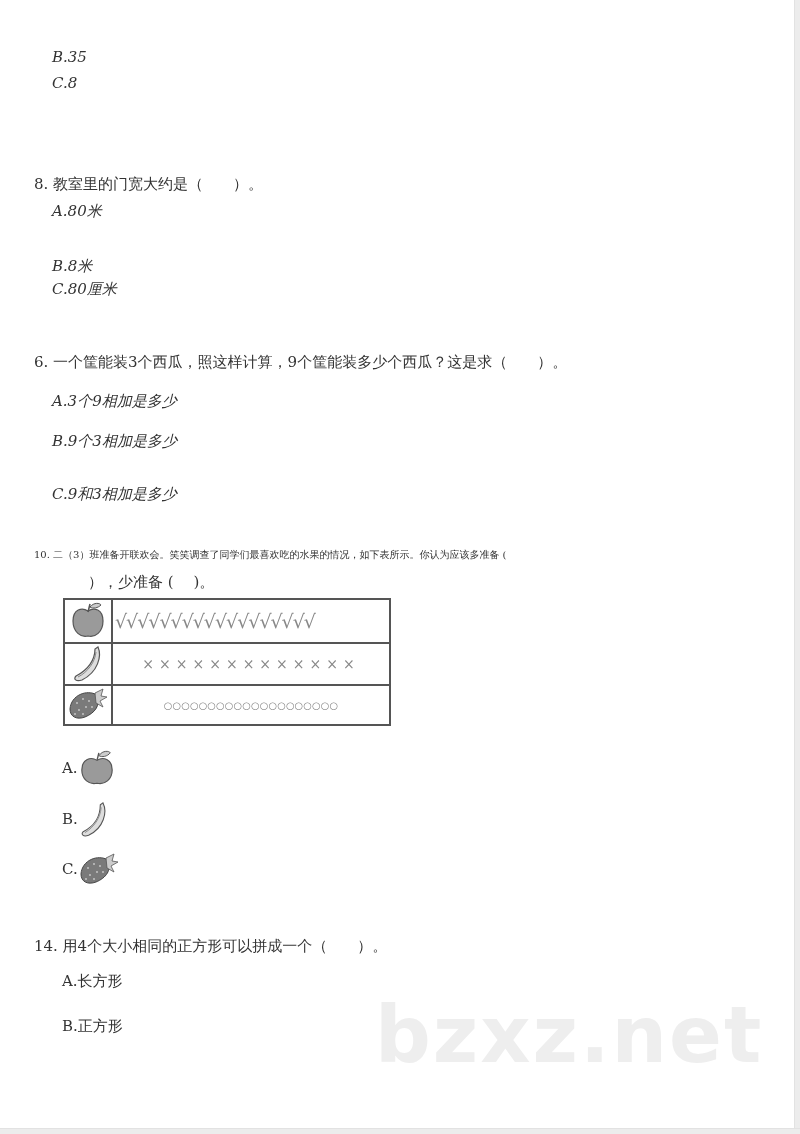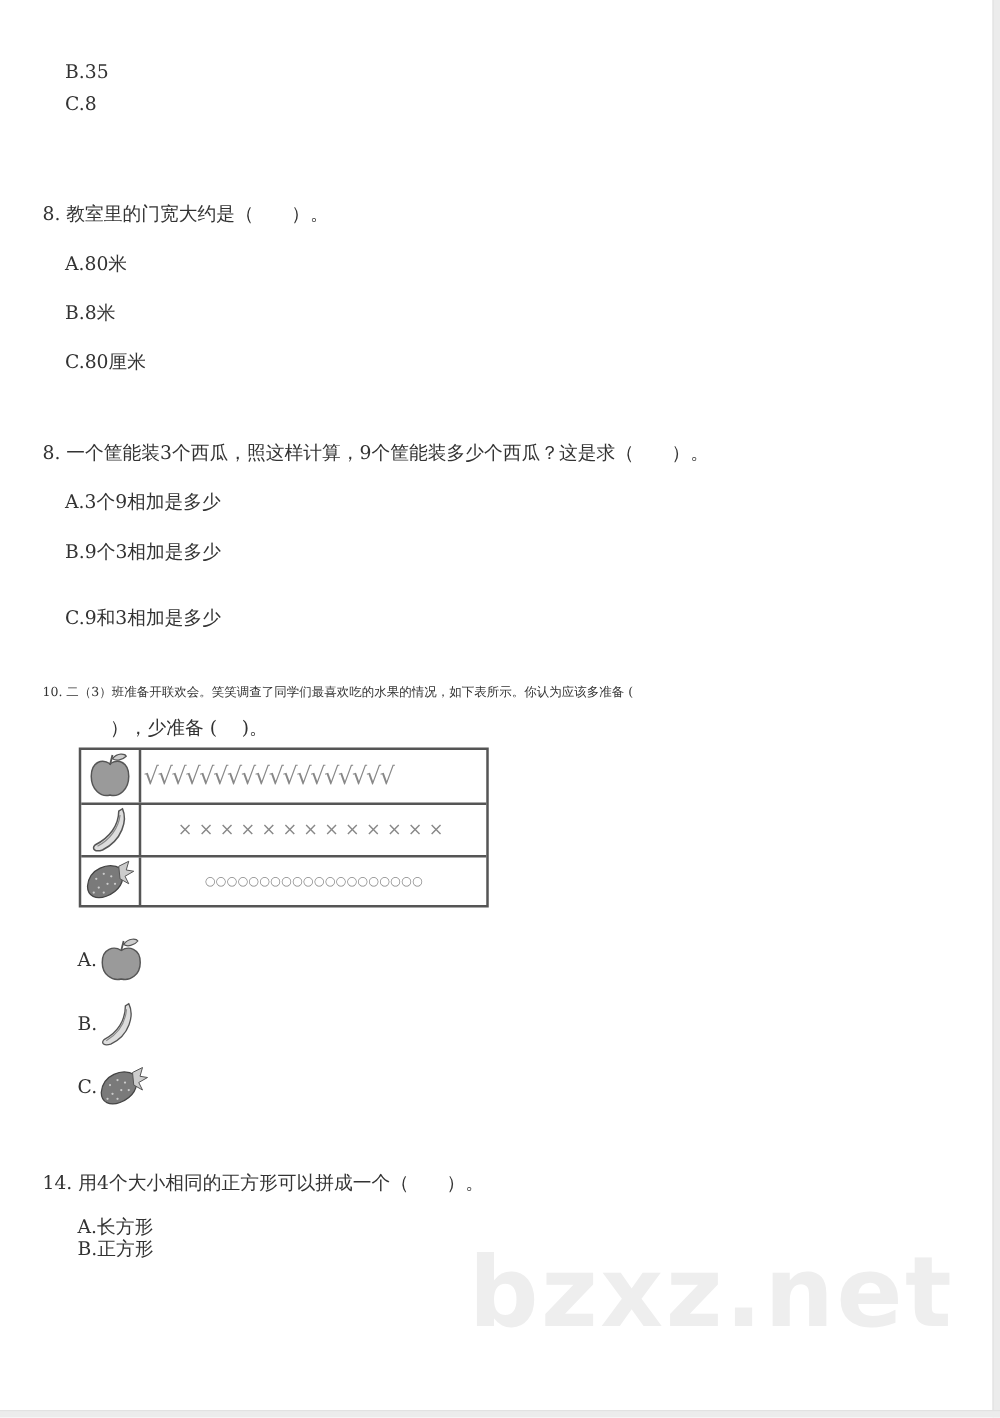--- a/index.html
+++ b/index.html
@@ -5,21 +5,21 @@
   html, body { margin: 0; padding: 0; }
   body {
     width: 800px; height: 1134px; position: relative; overflow: hidden;
     background: #ffffff;
     font-family: "DejaVu Serif", "Liberation Serif", serif;
     color: #333333;
   }
   .page-edge-right { position: absolute; left: 794px; top: 0; width: 6px; height: 1134px; background: #ececec; border-left: 1px solid #e2e2e2; }
   .page-edge-bottom { position: absolute; left: 0; top: 1128px; width: 800px; height: 6px; background: #ececec; border-top: 1px solid #e2e2e2; }
   .line { position: absolute; font-size: 15px; line-height: 20px; white-space: nowrap; }
-  .opt { left: 52px; }
+  .opt { left: 52px; font-style: italic; }
   .opt-q10 { left: 62px; }
   .q { left: 34px; }
   .fruit-table { position: absolute; left: 63px; top: 598px; width: 328px; height: 128px; border: 2px solid #555; box-sizing: border-box; }
   .fruit-row { position: absolute; left: 0; width: 100%; box-sizing: border-box; border-bottom: 2px solid #555; display: flex; }
   .fruit-row:last-child { border-bottom: none; }
   .fruit-cell-icon { width: 48px; border-right: 2px solid #555; box-sizing: border-box; display: flex; align-items: center; justify-content: center; }
   .fruit-cell-marks { flex: 1; display: flex; align-items: center; justify-content: center; color: #888; overflow: hidden; white-space: nowrap; }
   .marks-check { font-size: 19px; letter-spacing: -1px; justify-content: flex-start; padding-left: 2px; }
   .marks-cross { font-size: 14px; letter-spacing: 5px; }
   .marks-circle { font-size: 10px; letter-spacing: 0px; }
@@ -28,26 +28,26 @@
 </style>
 </head>
 <body>
 
 <div class="page-edge-right"></div>
 <div class="page-edge-bottom"></div>
 
 <div class="line opt" style="top:47px">B.35</div>
 <div class="line opt" style="top:73px">C.8</div>
 
-<div class="line q" style="top:161px">8. 教室里的门宽大约是（　　）。</div>
+<div class="line q" style="top:174px">8. 教室里的门宽大约是（　　）。</div>
 <div class="line opt" style="top:201px">A.80米</div>
-<div class="line opt" style="top:240px">B.8米</div>
+<div class="line opt" style="top:256px">B.8米</div>
 <div class="line opt" style="top:279px">C.80厘米</div>
 
-<div class="line q" style="top:352px">8. 一个筐能装3个西瓜，照这样计算，9个筐能装多少个西瓜？这是求（　　）。</div>
+<div class="line q" style="top:352px">6. 一个筐能装3个西瓜，照这样计算，9个筐能装多少个西瓜？这是求（　　）。</div>
 <div class="line opt" style="top:391px">A.3个9相加是多少</div>
 <div class="line opt" style="top:431px">B.9个3相加是多少</div>
 <div class="line opt" style="top:484px">C.9和3相加是多少</div>
 
 <div class="line q" style="top:545px; font-size:10px">10. 二（3）班准备开联欢会。笑笑调查了同学们最喜欢吃的水果的情况，如下表所示。你认为应该多准备 (</div>
 <div class="line" style="top:572px; left:88px">），少准备 (　  )。</div>
 
 <div class="fruit-table">
   <div class="fruit-row" style="top:0; height:44px">
     <div class="fruit-cell-icon">
@@ -119,15 +119,15 @@
       <circle cx="12" cy="23" r="0.9"></circle>
       <circle cx="19" cy="20" r="0.9"></circle>
       <circle cx="25" cy="20" r="0.9"></circle>
       <circle cx="8" cy="27" r="0.9"></circle>
       <circle cx="16" cy="27" r="0.9"></circle>
     </g>
 </svg>
 
 <div class="line q" style="top:936px">14. 用4个大小相同的正方形可以拼成一个（　　）。</div>
 <div class="line opt-q10" style="top:971px">A.长方形</div>
-<div class="line opt-q10" style="top:989px">B.正方形</div>
+<div class="line opt-q10" style="top:1016px">B.正方形</div>
 
 <div class="watermark">bzxz.net</div>
 
 </body></html>

